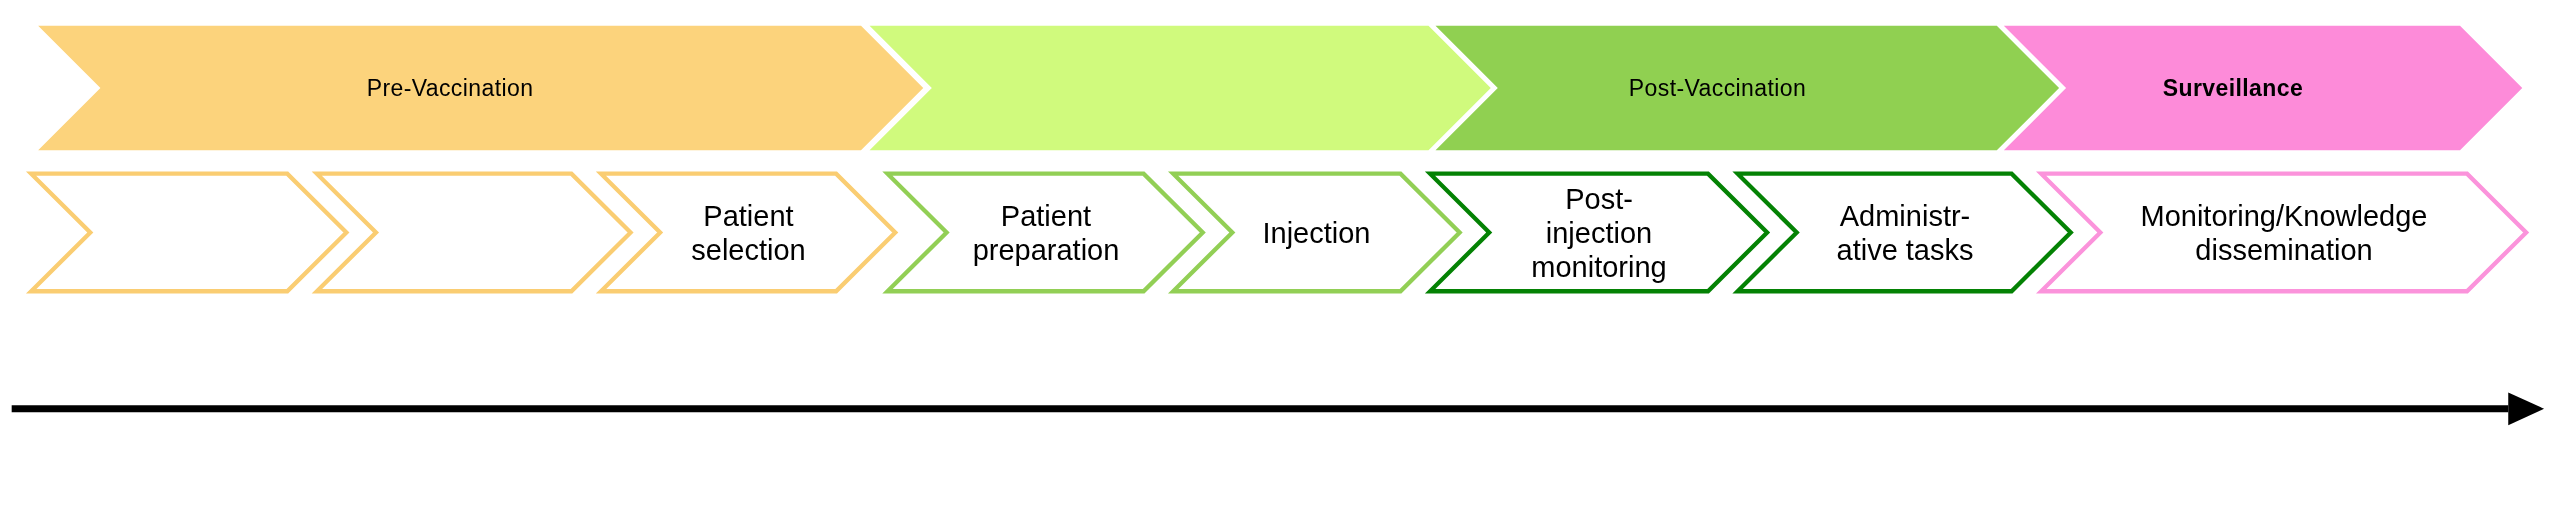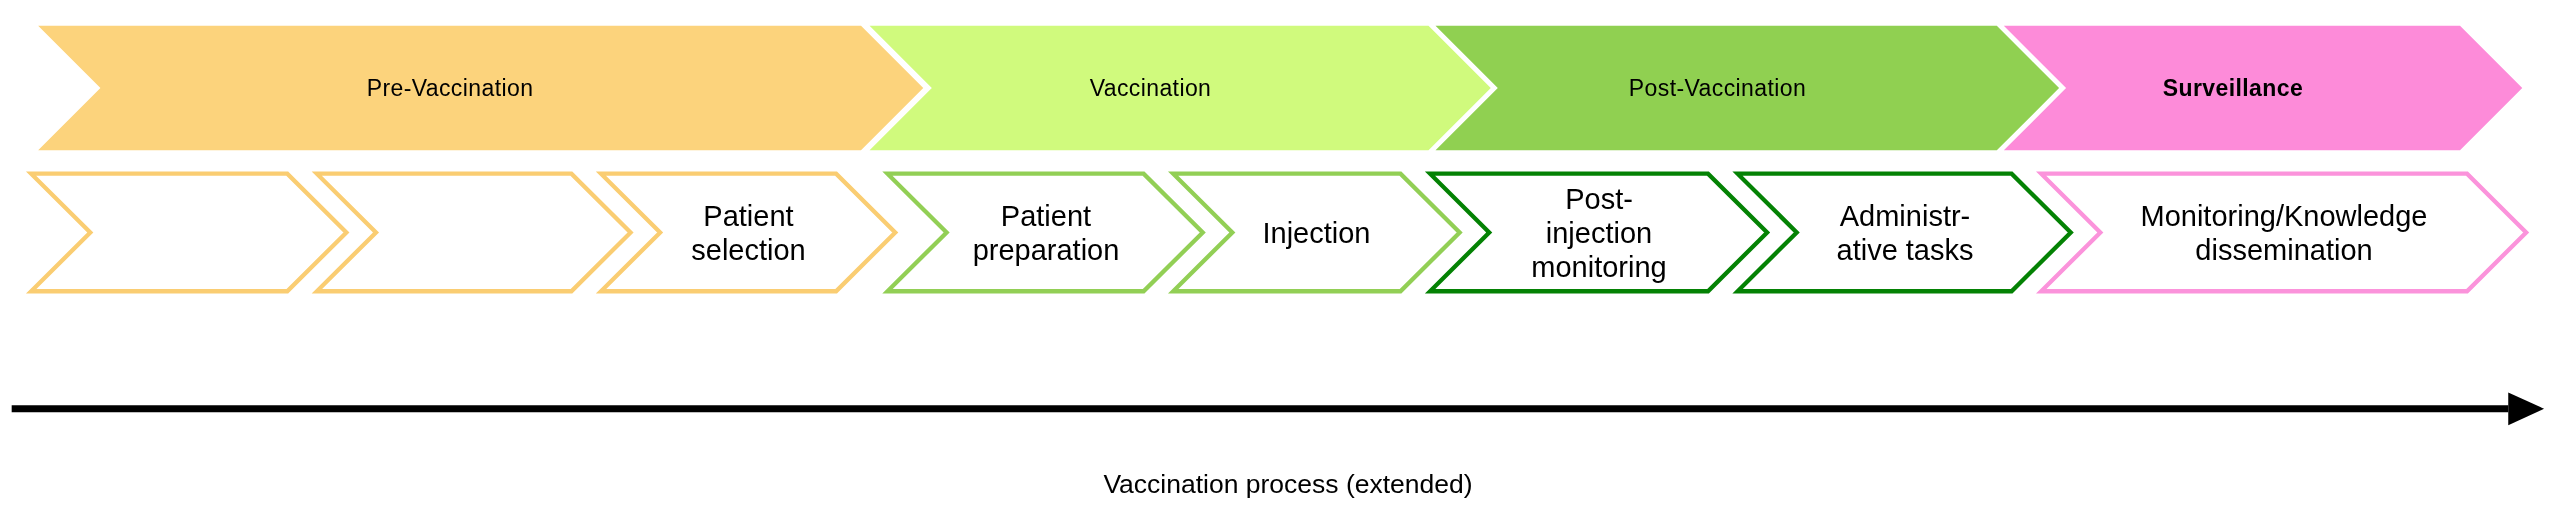--- a/index.html
+++ b/index.html
@@ -90,21 +90,20 @@
     <path class="step-shape" d="M1507,223 L1799,223 L1875,298.5 L1799,374 L1507,374 L1583,298.5 Z" stroke="#92CF55"></path>
     <path class="step-shape" d="M1837,223 L2194,223 L2270,298.5 L2194,374 L1837,374 L1913,298.5 Z" stroke="#048204"></path>
     <path class="step-shape" d="M2232,223 L2584,223 L2660,298.5 L2584,374 L2232,374 L2308,298.5 Z" stroke="#048204"></path>
     <path class="step-shape" d="M2622,223 L3169,223 L3245,298.5 L3169,374 L2622,374 L2698,298.5 Z" stroke="#FB93DB"></path>
 
     <line x1="15" y1="525" x2="3222" y2="525" stroke-width="9" stroke="#000000"></line>
     <polygon points="3222,504 3268,525 3222,546" fill="#000000"></polygon>
   </svg>
 
   <div class="stage-label" style="left:38px; width:824px;">Pre-Vaccination</div>
-  <div class="stage-label" style="left:870px; width:561px;">Vaccination</div>
   <div class="stage-label" style="left:1436px; width:563px;">Post-Vaccination</div>
   <div class="stage-label bold" style="left:2004px; width:458px;">Surveillance</div>
 
   <div class="step-label" style="left:663px; width:171px;">
     <span>Patient</span>
     <span>selection</span>
   </div>
   <div class="step-label" style="left:950px; width:192px;">
     <span>Patient</span>
     <span>preparation</span>
@@ -119,16 +118,15 @@
   <div class="step-label" style="left:1492px; width:214px;">
     <span>Post-</span>
     <span>injection</span>
     <span>monitoring</span>
   </div>
   <div class="step-label" style="left:2103px; width:362px;">
     <span>Monitoring/Knowledge</span>
     <span>dissemination</span>
   </div>
 
-  <div class="axis-label">Vaccination process (extended)</div>
 
 </div>
 
 
 </body></html>

